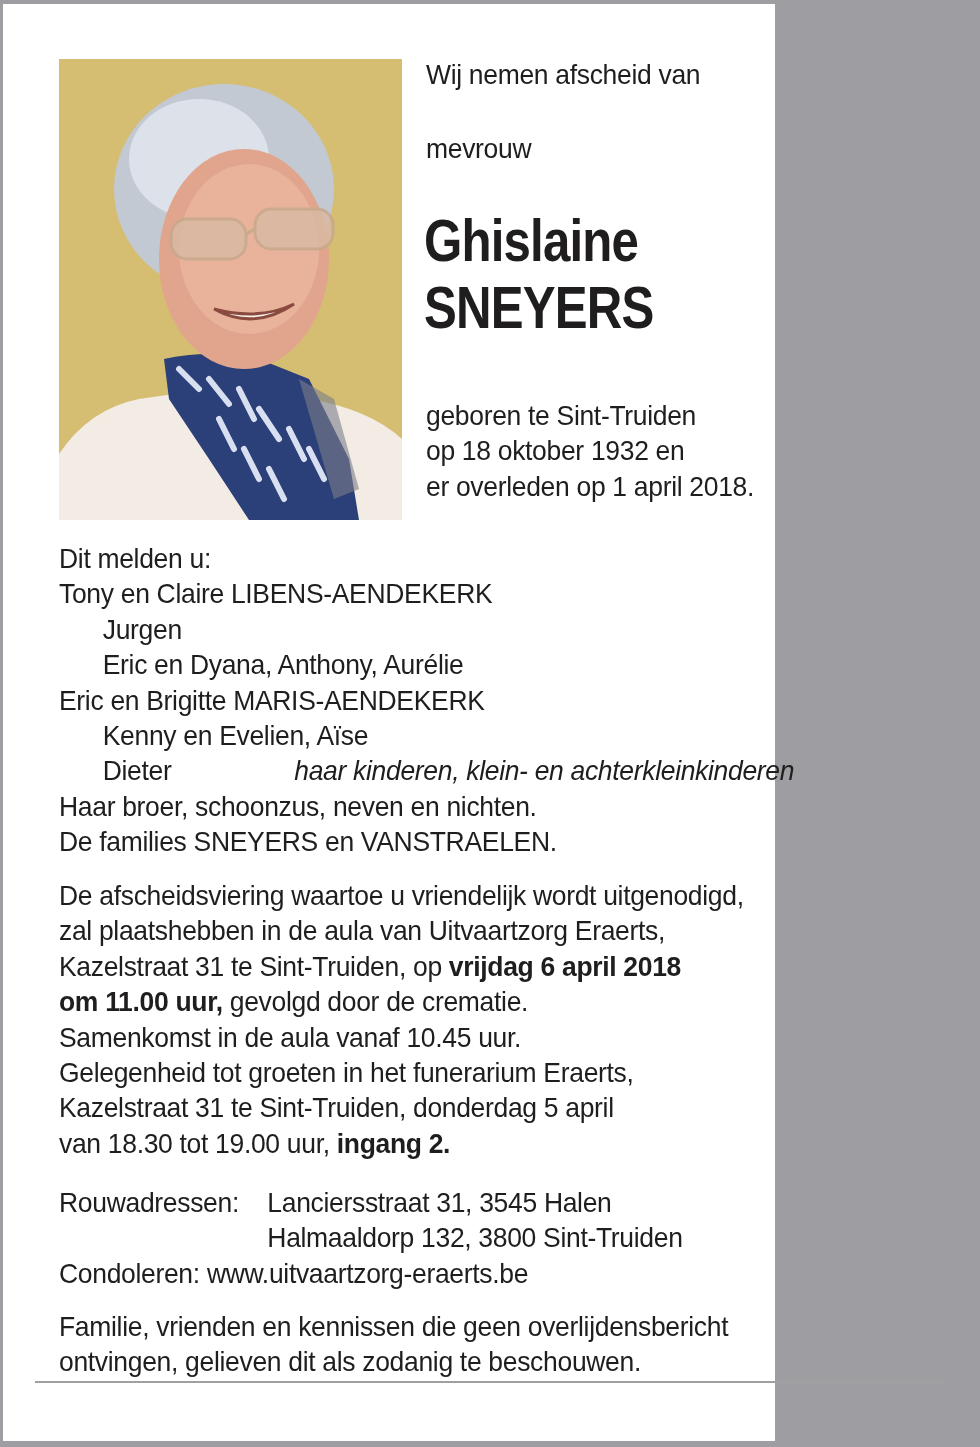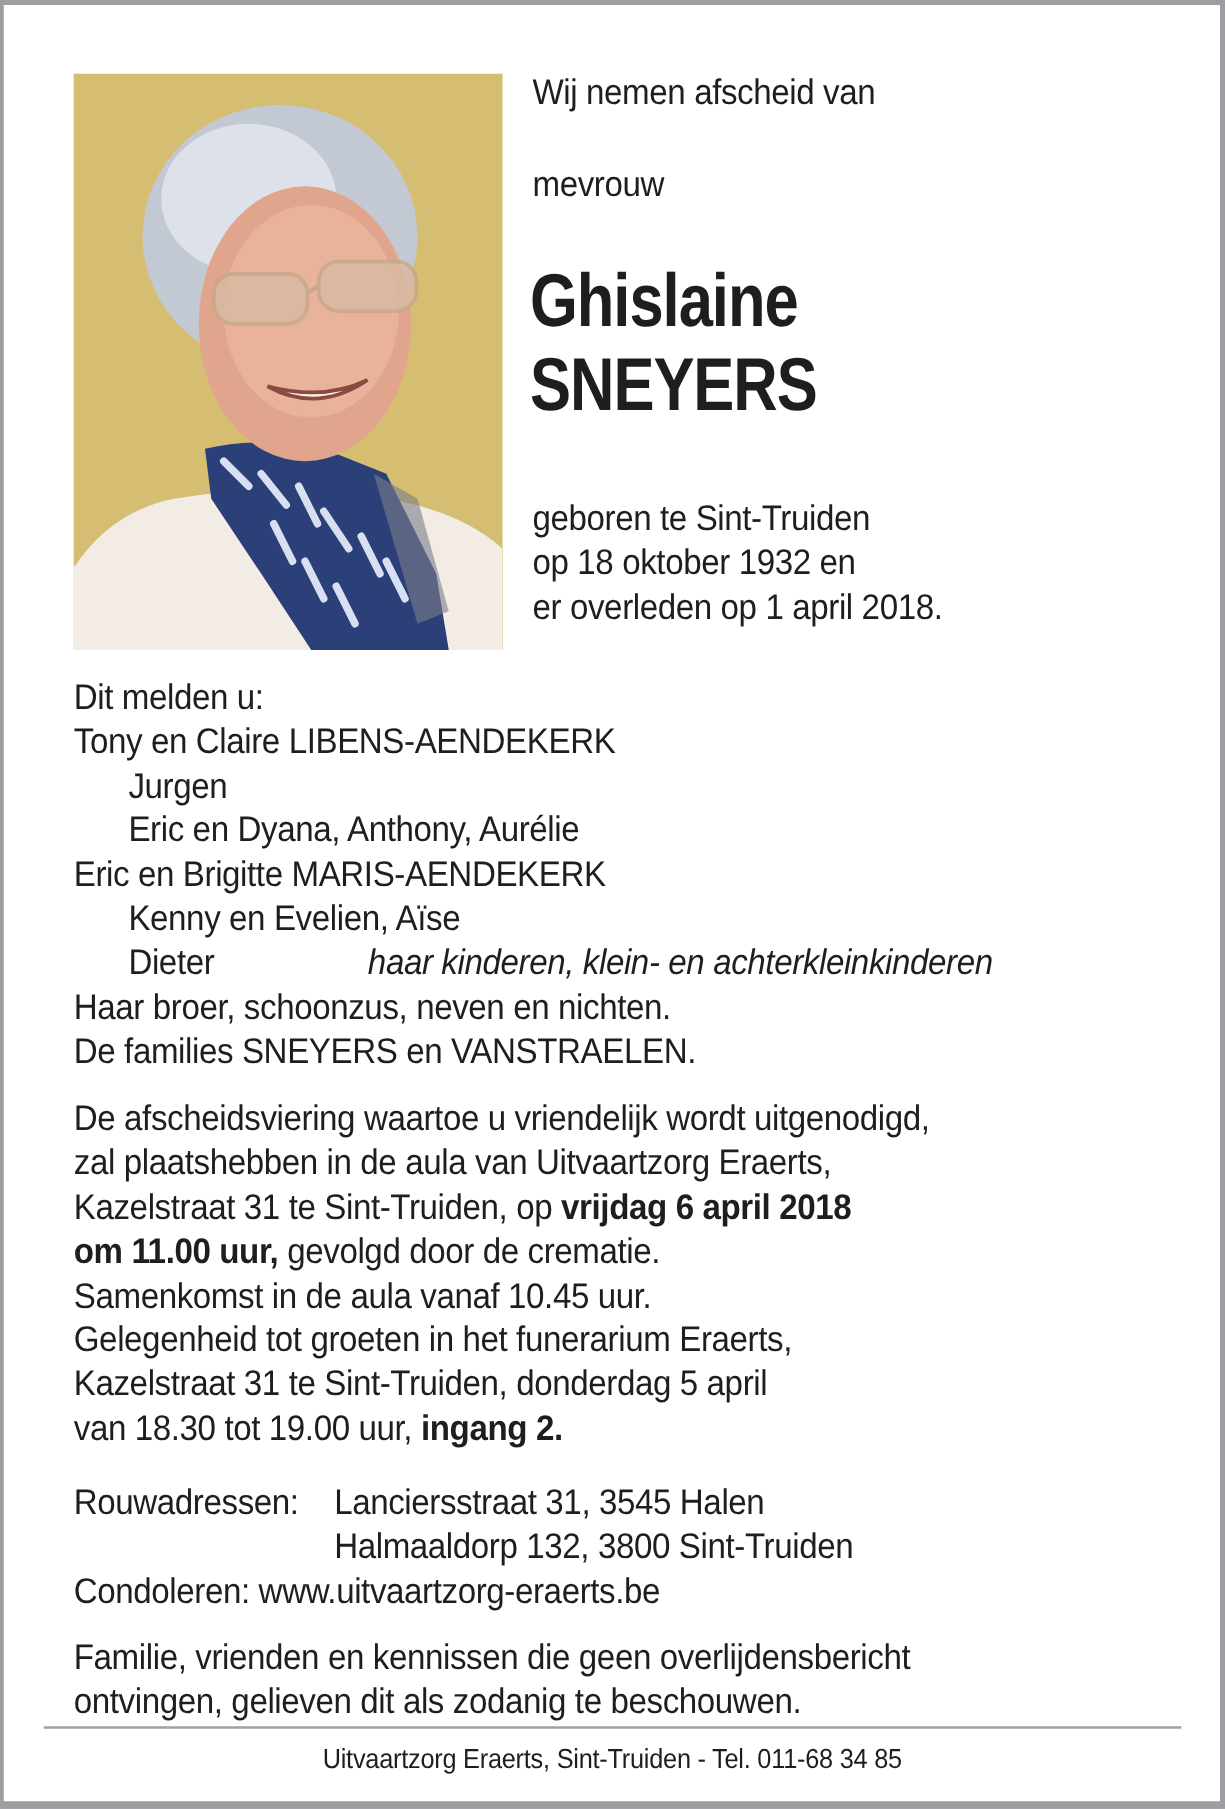--- a/index.html
+++ b/index.html
@@ -10,21 +10,21 @@
       overflow: hidden;
     }
     body {
       font-family: "Liberation Sans", sans-serif;
       color: #1f1d1e;
     }
     .page {
       position: absolute;
       left: 3px;
       top: 4px;
-      width: 973px;
+      width: 772px;
       height: 1437px;
       background: #ffffff;
     }
     .photo {
       position: absolute;
       left: 56px;
       top: 55px;
       width: 343px;
       height: 461px;
       background: #d5bd72;
@@ -188,16 +188,13 @@
     </div>
   </div>
 
   <div class="txt notice cond">
     <div>Familie, vrienden en kennissen die geen overlijdensbericht</div>
     <div>ontvingen, gelieven dit als zodanig te beschouwen.</div>
   </div>
 
   <div class="divider"></div>
 
-  <div class="footer">
-    <span>Uitvaartzorg Eraerts, Sint-Truiden - Tel. 011-68 34 85</span>
-  </div>
 </div>
 
 </body></html>

